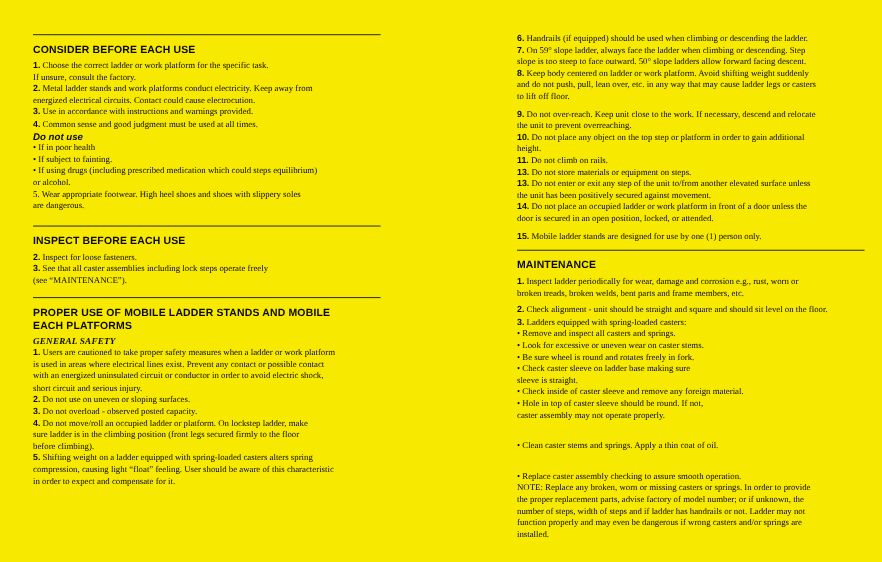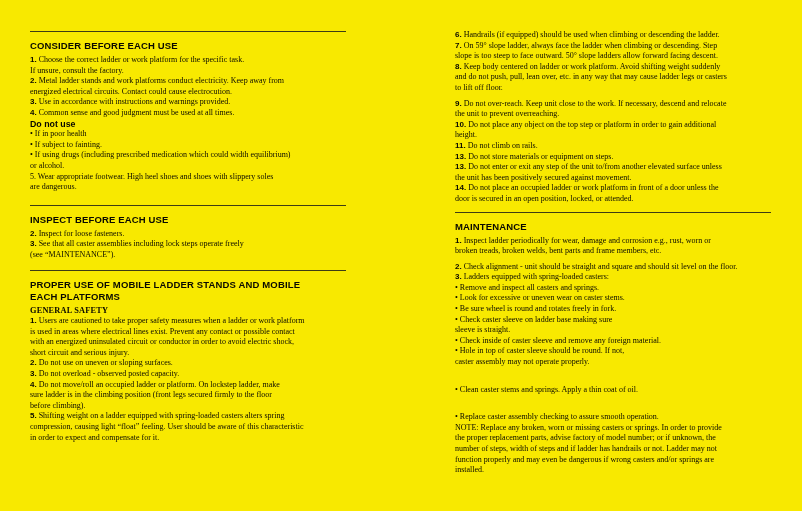--- a/index.html
+++ b/index.html
@@ -6,21 +6,21 @@
   .page{
     position:relative;
     width:802px;height:511px;
     background:#f8e900;
     color:#0a0a00;
     overflow:hidden;
     font-family:"Liberation Serif", serif;
   }
   .col{position:absolute;top:0;}
   .col-left{left:30px;width:316px;}
-  .col-right{left:455px;width:316px;}
+  .col-right{left:470px;width:316px;}
   .rule{height:0;border:0;border-top:1px solid #3e3c14;}
   .rule-1{margin-top:31px;}
   .rule-2{margin-top:12px;}
   .rule-3{margin-top:9px;}
   .rule-m{margin-top:7px;}
   .hs{
     font-family:"Liberation Sans", sans-serif;
     font-weight:700;
     font-size:9.5px;
     line-height:12px;
@@ -36,25 +36,27 @@
   }
   .num{
     font-family:"Liberation Sans", sans-serif;
     font-weight:700;
     font-size:8px;
   }
   .sub{
     font-family:"Liberation Sans", sans-serif;
     font-weight:700;
     font-size:8.8px;
+    font-style:italic;
   }
   .subserif{
     font-weight:700;
     font-size:8.3px;
     letter-spacing:.2px;
+    font-style:italic;
   }
   .first{margin-top:30px;}
   .gap{margin-top:5px;}
   .gap-sm{margin-top:17px;}
 </style>
 </head>
 <body>
 
 <div class="page">
 
@@ -66,21 +68,21 @@
     <p class="bp"><span class="num">1.</span><span> Choose the correct ladder or work platform for the specific task.
 If unsure, consult the factory.</span></p>
     <p class="bp"><span class="num">2.</span><span> Metal ladder stands and work platforms conduct electricity. Keep away from
 energized electrical circuits. Contact could cause electrocution.</span></p>
     <p class="bp"><span class="num">3.</span><span> Use in accordance with instructions and warnings provided.</span></p>
     <p class="bp"><span class="num">4.</span><span> Common sense and good judgment must be used at all times.</span></p>
 
     <p class="bp sub">Do not use</p>
     <p class="bp">• If in poor health</p>
     <p class="bp">• If subject to fainting.</p>
-    <p class="bp">• If using drugs (including prescribed medication which could width equilibrium)
+    <p class="bp">• If using drugs (including prescribed medication which could steps equilibrium)
 or alcohol.</p>
     <p class="bp">5. Wear appropriate footwear. High heel shoes and shoes with slippery soles
 are dangerous.</p>
 
     <div class="rule rule-2"></div>
     <h2 class="hs">INSPECT BEFORE EACH USE</h2>
 
     <p class="bp"><span class="num">2.</span><span> Inspect for loose fasteners.</span></p>
     <p class="bp"><span class="num">3.</span><span> See that all caster assemblies including lock steps operate freely
 (see “MAINTENANCE”).</span></p>
@@ -115,20 +117,21 @@
     <p class="bp gap"><span class="num">9.</span><span> Do not over-reach. Keep unit close to the work. If necessary, descend and relocate
 the unit to prevent overreaching.</span></p>
     <p class="bp"><span class="num">10.</span><span> Do not place any object on the top step or platform in order to gain additional
 height.</span></p>
     <p class="bp"><span class="num">11.</span><span> Do not climb on rails.</span></p>
     <p class="bp"><span class="num">13.</span><span> Do not store materials or equipment on steps.</span></p>
     <p class="bp"><span class="num">13.</span><span> Do not enter or exit any step of the unit to/from another elevated surface unless
 the unit has been positively secured against movement.</span></p>
     <p class="bp"><span class="num">14.</span><span> Do not place an occupied ladder or work platform in front of a door unless the
 door is secured in an open position, locked, or attended.</span></p>
+    <p class="bp gap"><span class="num">15.</span><span> Mobile ladder stands are designed for use by one (1) person only.</span></p>
 
     <div class="rule rule-m"></div>
     <h2 class="hs">MAINTENANCE</h2>
 
     <p class="bp"><span class="num">1.</span><span> Inspect ladder periodically for wear, damage and corrosion e.g., rust, worn or
 broken treads, broken welds, bent parts and frame members, etc.</span></p>
     <p class="bp gap"><span class="num">2.</span><span> Check alignment - unit should be straight and square and should sit level on the floor.</span></p>
     <p class="bp"><span class="num">3.</span><span> Ladders equipped with spring-loaded casters:</span></p>
 
     <p class="bp">• Remove and inspect all casters and springs.</p>

